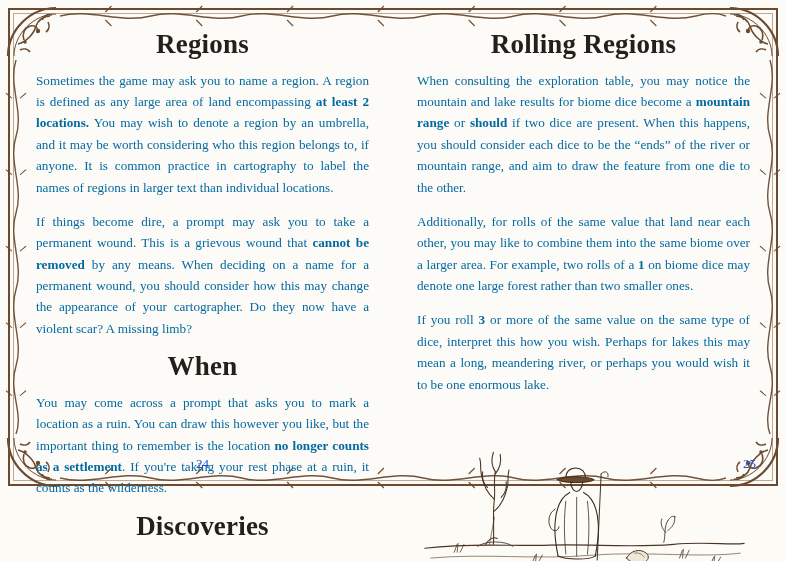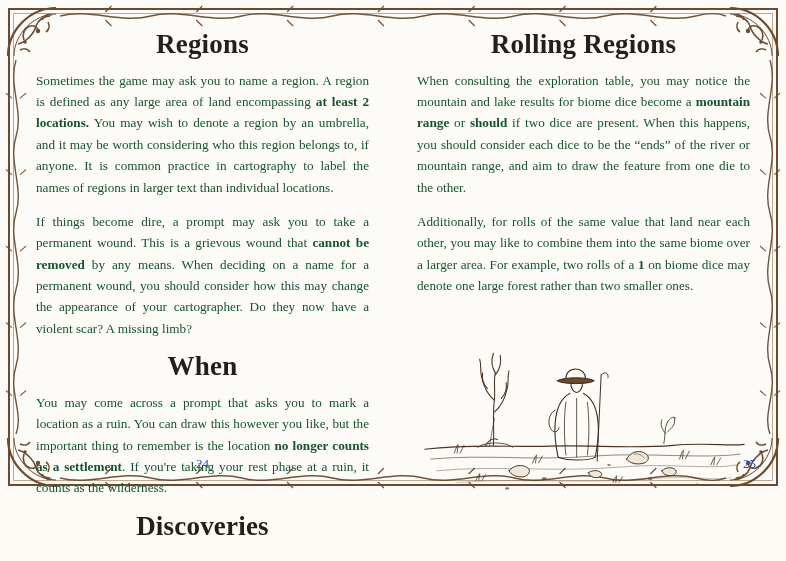--- a/index.html
+++ b/index.html
@@ -93,21 +93,21 @@
     color: #241f1a;
     letter-spacing: 0.2px;
   }
   h2.first { margin-top: 2px; }
   .body-text {
     font-size: 13.2px;
     line-height: 1.62;
     text-align: justify;
     text-justify: inter-word;
     margin: 0 0 13px 0;
-    color: #14532d;
+    color: #0369a1;
   }
   .body-text:last-child { margin-bottom: 0; }
   .body-text b { font-weight: 700; }
 
   .page-number {
     position: absolute;
     bottom: -4px;
     left: 0;
     right: 0;
     text-align: center;
@@ -234,20 +234,21 @@
       <h2 class="section-title">Discoveries</h2>
 
       <div class="page-number">24</div>
     </div>
 
     <div class="page page-right">
 
       <h2 class="section-title first">Rolling Regions</h2>
       <p class="body-text">When consulting the exploration table, you may notice the mountain and lake results for biome dice become a <b>mountain range</b> or <b>should</b> if two dice are present. When this happens, you should consider each dice to be the “ends” of the river or mountain range, and aim to draw the feature from one die to the other.</p>
       <p class="body-text">Additionally, for rolls of the same value that land near each other, you may like to combine them into the same biome over a larger area. For example, two rolls of a <b>1</b> on biome dice may denote one large forest rather than two smaller ones.</p>
+      <p class="body-text">If you roll <b>3</b> or more of the same value on the same type of dice, interpret this how you wish. Perhaps for lakes this may mean a long, meandering river, or perhaps you would wish it to be one enormous lake.</p>
 
       <div class="illustration">
         <svg viewBox="0 0 340 200" fill="none" stroke="#4a3524" stroke-width="1" stroke-linecap="round">
 
           <path d="M8 136 C60 130 92 134 130 133 C175 131 215 136 262 132 C295 129 320 133 334 131" stroke-width="1.2"></path>
           <path d="M14 146 C70 141 120 148 180 143 C235 139 290 146 330 141" stroke-width="0.8" opacity="0.75"></path>
           <path d="M20 158 C80 152 140 160 210 154 C260 150 300 157 326 152" stroke-width="0.7" opacity="0.6"></path>
           <path d="M40 170 C100 165 170 172 240 166 C280 163 305 168 320 165" stroke-width="0.6" opacity="0.5"></path>
 
           <g stroke-width="1.1">

